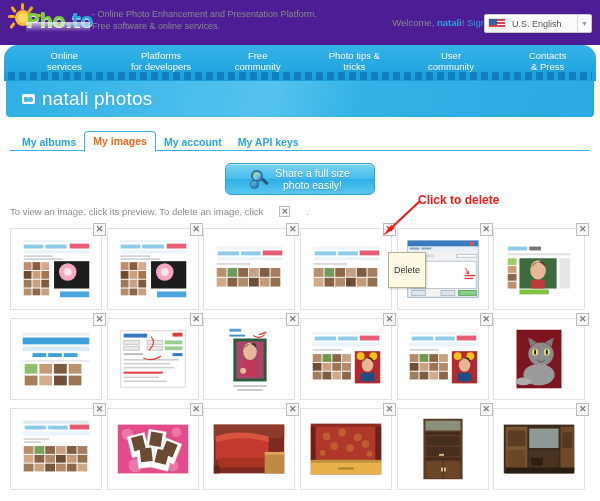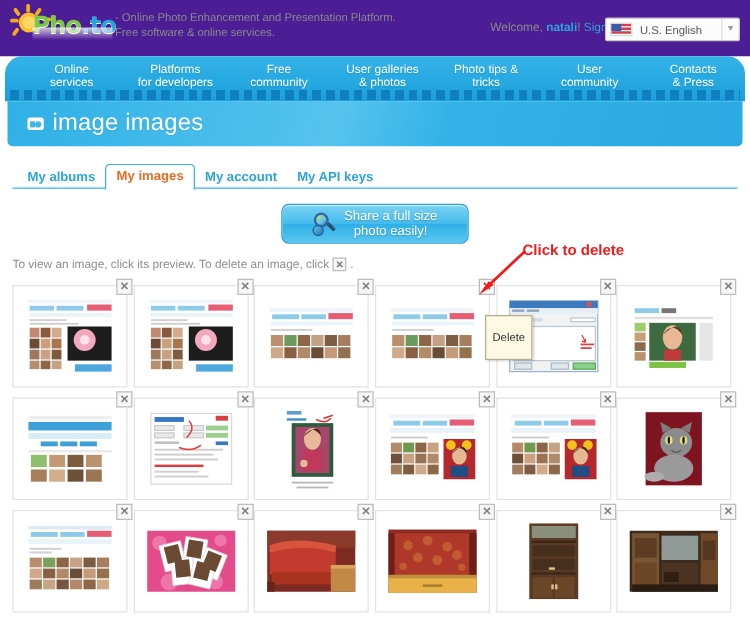--- a/index.html
+++ b/index.html
@@ -144,21 +144,21 @@
     border:1px solid #1e5f96;
   }
   .share-label {
     color:#ffffff; font-size:10.5px; line-height:12px; text-align:center;
     text-shadow:0 1px 1px rgba(0,0,0,.25);
   }
 
   
   .instructions {
     margin:11px 0 0 10px; font-size:9.5px; color:#8d8d8d;
-    display:flex; align-items:center; gap:3px;
+    display:flex; align-items:center; gap:16px;
   }
   .inline-x {
     display:inline-flex; align-items:center; justify-content:center;
     width:11px; height:11px; border:1px solid #bdbdbd; background:#f7f7f7;
     color:#777; font-size:8px; font-weight:bold; line-height:1;
   }
 
   
   .annot-text {
     position:absolute; left:418px; top:193px;
@@ -258,42 +258,38 @@
     </div>
     <div class="nav-item">
       <div>Platforms</div>
         <div>for developers</div>
     </div>
     <div class="nav-item">
       <div>Free</div>
         <div>community</div>
     </div>
     <div class="nav-item">
-      <div>User galleries</div>
-        <div>&amp; photos</div>
-    </div>
-    <div class="nav-item">
       <div>Photo tips &amp;</div>
         <div>tricks</div>
     </div>
     <div class="nav-item">
       <div>User</div>
         <div>community</div>
     </div>
     <div class="nav-item">
       <div>Contacts</div>
         <div>&amp; Press</div>
     </div>
   </div>
   <div class="dashrow"></div>
 </div>
 
 <div class="titlebar">
   <span class="cam-icon"></span>
-  <span class="page-title">image images</span>
+  <span class="page-title">natali photos</span>
   <span class="titlebar-fade"></span>
 </div>
 
 <div class="tabs">
   <div class="tabs-inner">
     <div class="tab">My albums</div>
     <div class="tab active">My images</div>
     <div class="tab">My account</div>
     <div class="tab">My API keys</div>
   </div>

